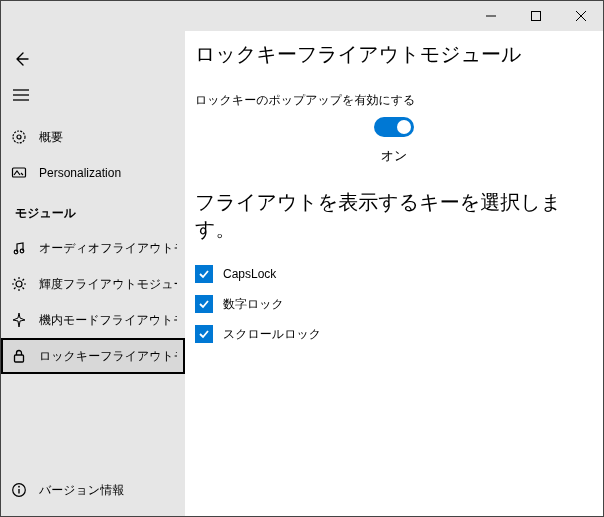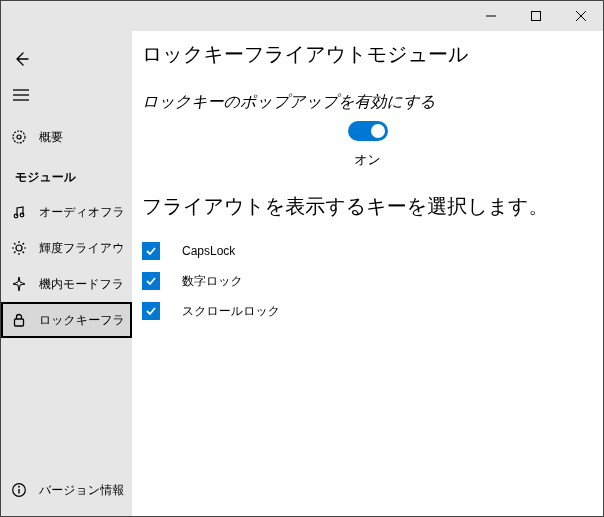--- a/index.html
+++ b/index.html
@@ -33,21 +33,21 @@
     justify-content: center;
     font-family: "Segoe MDL2 Assets", "Segoe UI Symbol", sans-serif;
     font-size: 10px;
   }
   .body {
     flex: 1;
     display: flex;
     min-height: 0;
   }
   .sidebar {
-    width: 131px;
+    width: 184px;
     background: #e6e6e6;
     display: flex;
     flex-direction: column;
     padding-top: 6px;
   }
   .sidebar-top {
     padding: 4px 0 6px 0;
   }
   .icon-btn {
     width: 40px;
@@ -97,23 +97,22 @@
     background: #fff;
     padding: 10px 10px 10px 10px;
     overflow: auto;
   }
   .page-title {
     font-size: 20px;
     font-weight: 400;
     margin-bottom: 24px;
   }
   .setting-label {
-    font-size: 16px;
+    font-size: 12px;
     margin-bottom: 8px;
-    font-style: italic;
   }
   .toggle-row {
     display: flex;
     align-items: center;
     gap: 10px;
     margin-bottom: 24px;
     flex-direction: column;
   }
   .toggle {
     width: 40px;
@@ -135,21 +134,21 @@
   .toggle-label {
     font-size: 13px;
   }
   .content-subhead {
     font-size: 20px;
     margin-bottom: 16px;
   }
   .check-row {
     display: flex;
     align-items: center;
-    gap: 22px;
+    gap: 10px;
     height: 30px;
     font-size: 12px;
   }
   .checkbox {
     width: 18px;
     height: 18px;
     background: #0078d4;
     display: flex;
     align-items: center;
     justify-content: center;
@@ -204,20 +203,29 @@
       <div class="nav-item">
         <span class="nav-icon">
           <svg width="16" height="16" viewBox="0 0 16 16">
               <circle cx="8" cy="8" r="6" fill="none" stroke="#000" stroke-width="1.2" stroke-dasharray="2 1.2"></circle>
               <circle cx="8" cy="8" r="2" fill="none" stroke="#000" stroke-width="1.2"></circle>
             </svg>
         </span>
         <span class="nav-label">概要</span>
       </div>
 
+      <div class="nav-item">
+        <span class="nav-icon">
+          <svg width="16" height="16" viewBox="0 0 16 16">
+              <rect x="1.5" y="3" width="13" height="9" rx="1" fill="none" stroke="#000" stroke-width="1.2"></rect>
+              <path d="M3 10 L6 6 L9 10 M10 8 L12 10" fill="none" stroke="#000" stroke-width="1.2"></path>
+            </svg>
+        </span>
+        <span class="nav-label">Personalization</span>
+      </div>
 
       <div class="section-header">モジュール</div>
 
       <div class="nav-item">
         <span class="nav-icon">
           <svg width="16" height="16" viewBox="0 0 16 16">
               <path d="M6 12 V4 L12 3 V11" fill="none" stroke="#000" stroke-width="1.2"></path>
               <circle cx="5" cy="12" r="1.8" fill="none" stroke="#000" stroke-width="1.2"></circle>
               <circle cx="11" cy="11" r="1.8" fill="none" stroke="#000" stroke-width="1.2"></circle>
             </svg>

